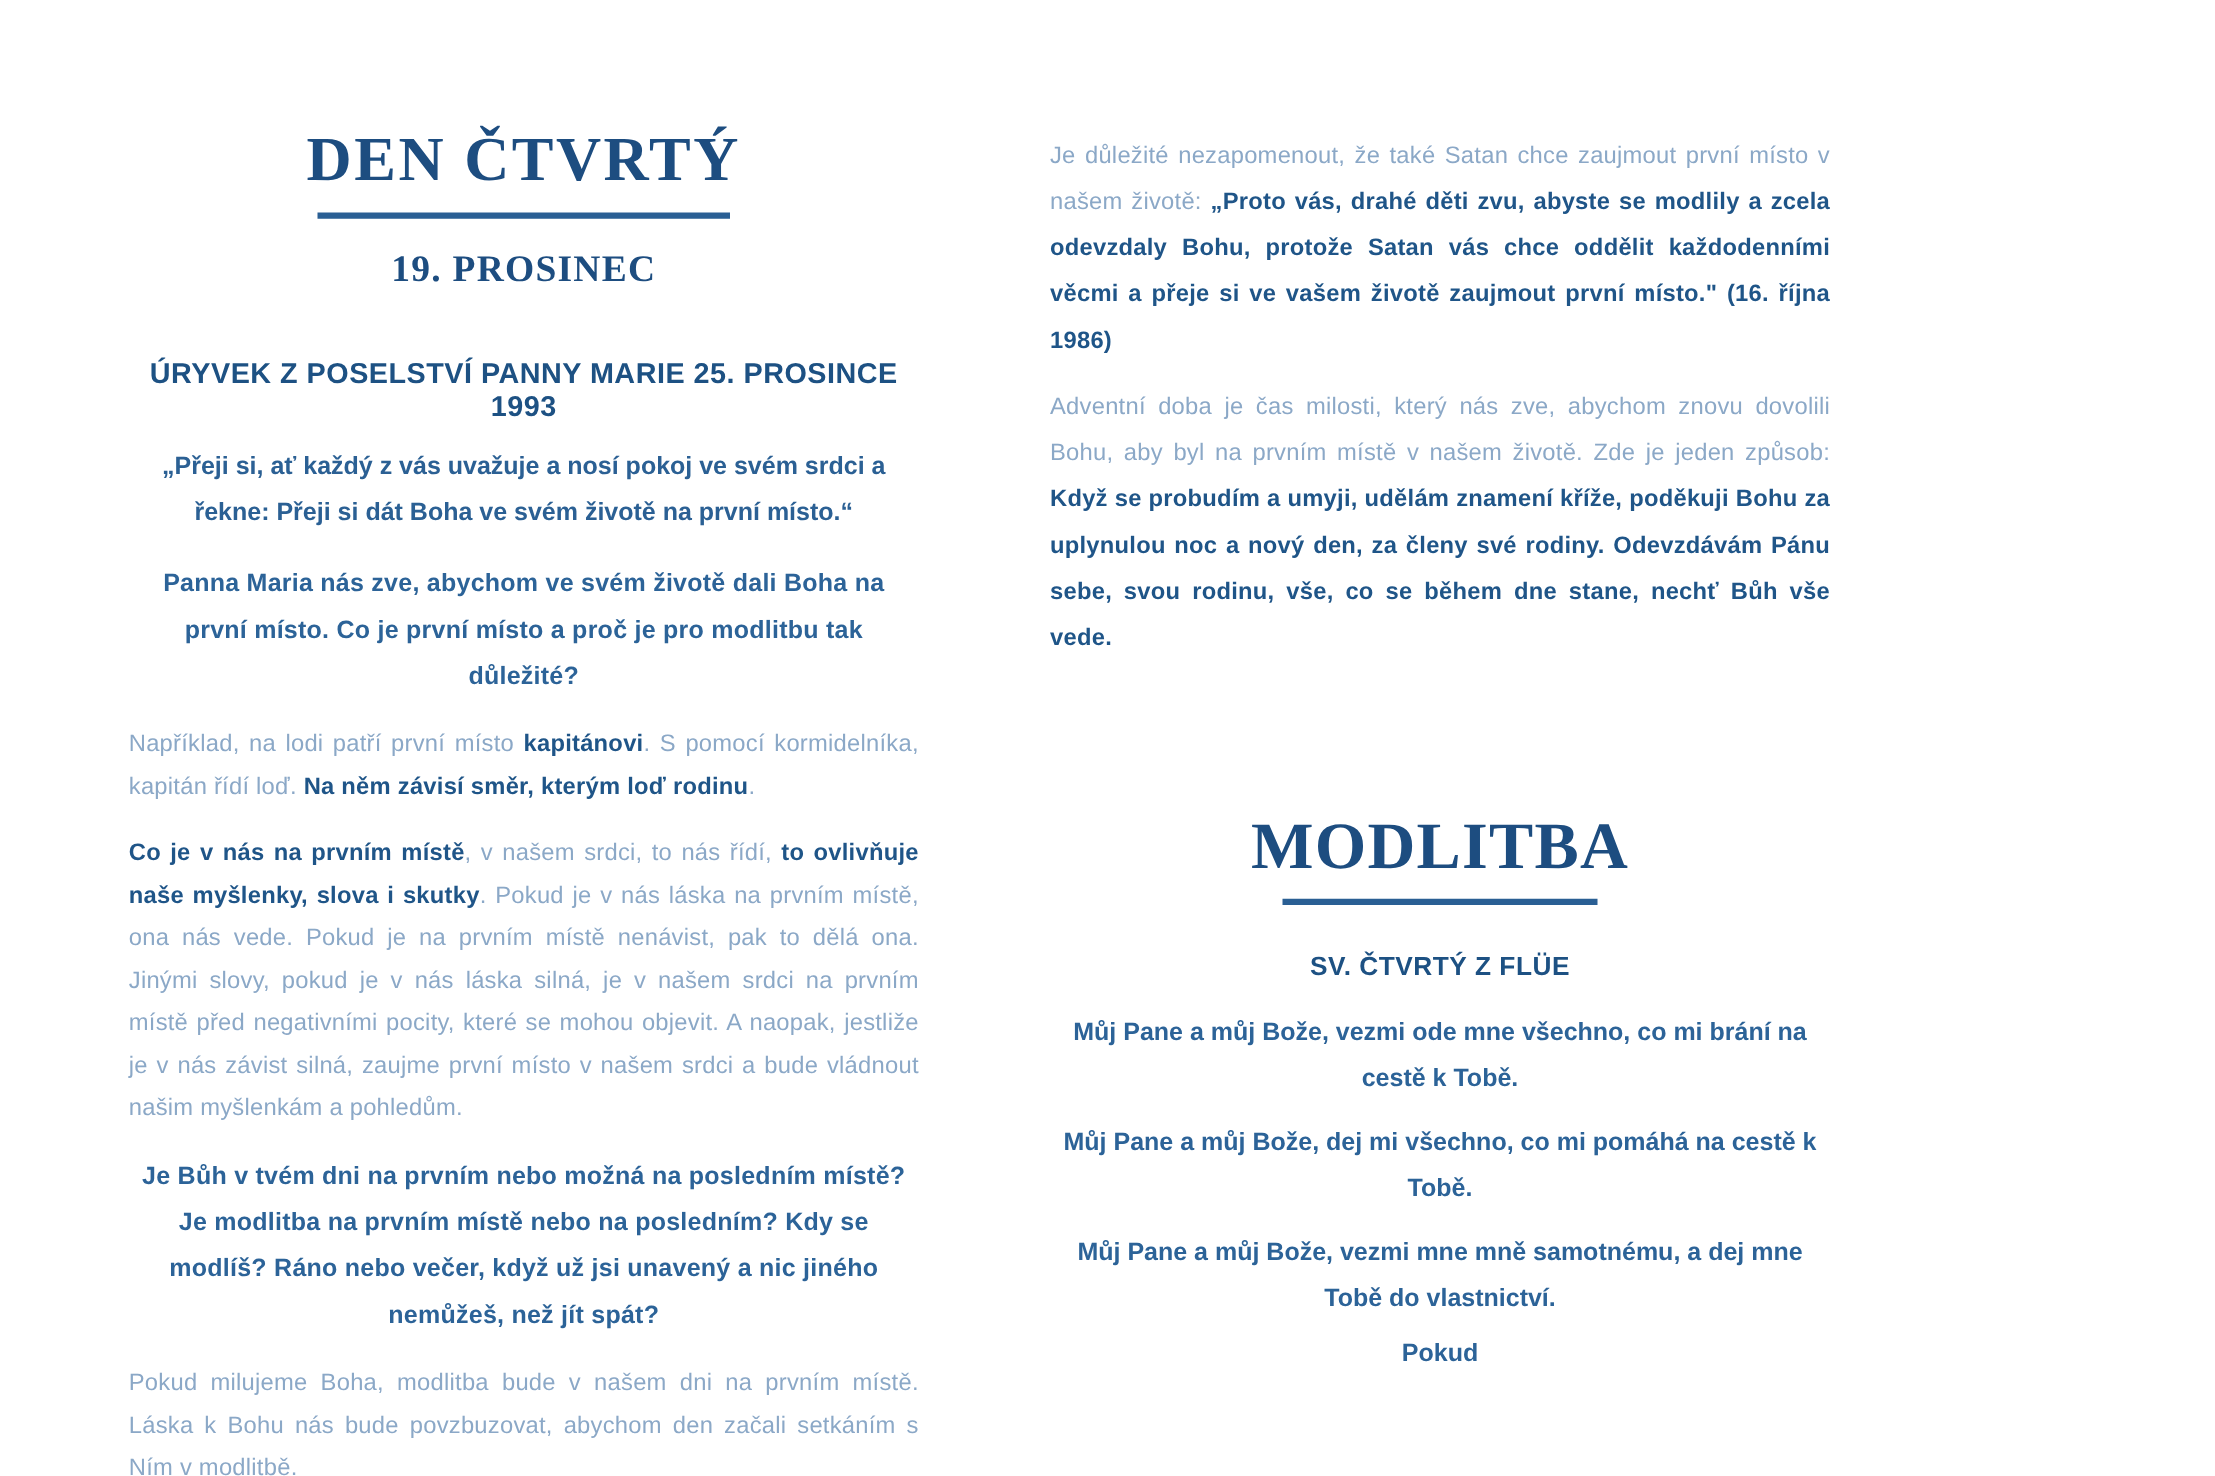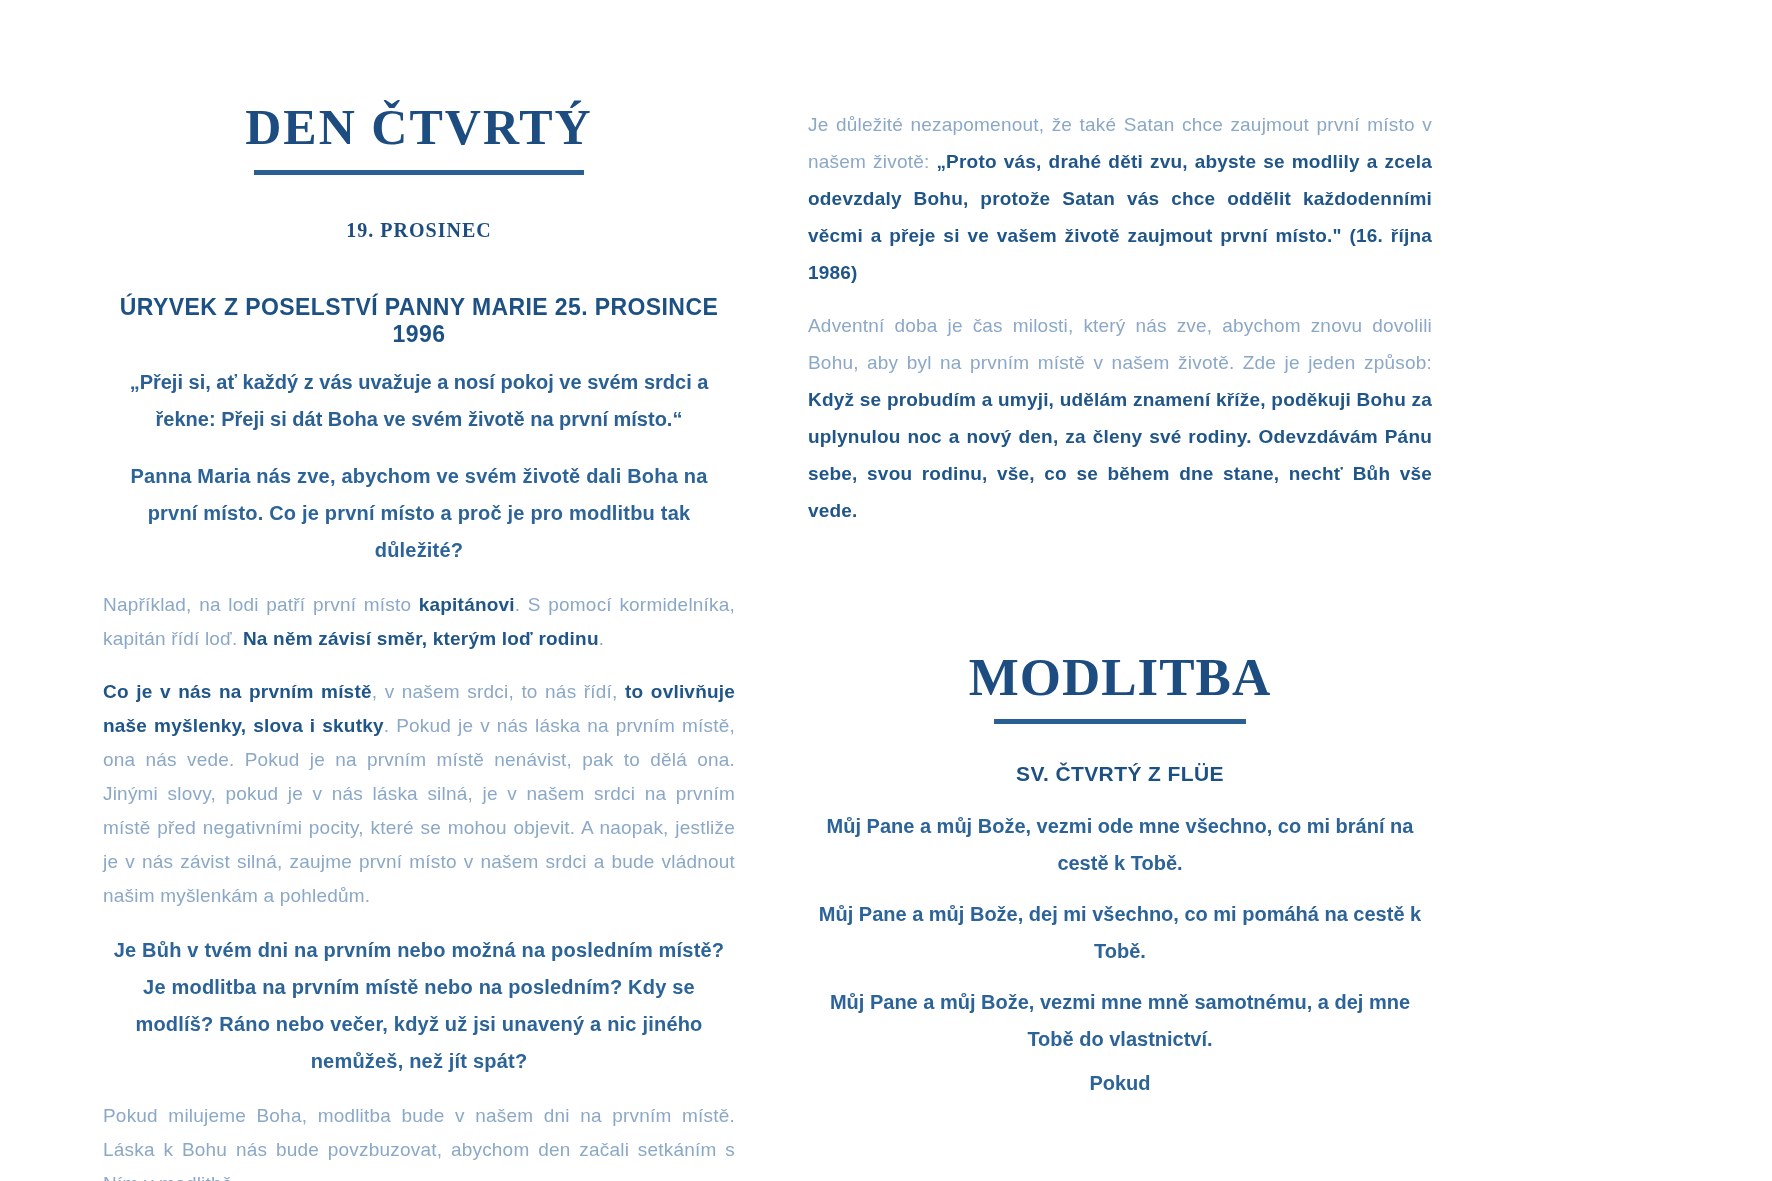--- a/index.html
+++ b/index.html
@@ -12,38 +12,38 @@
     height: 1181px;
     position: relative;
     overflow: hidden;
     font-family: "Liberation Sans", sans-serif;
   }
   .page {
     position: absolute;
     top: 0;
   }
   .page-left  { left: 103px;  width: 632px; }
-  .page-right { left: 808px;  width: 624px; }
+  .page-right { left: 840px;  width: 624px; }
 
   
   .serif-title {
     font-family: "Liberation Serif", "DejaVu Serif", serif;
     font-weight: 700;
     color: #1d4d80;
     text-align: center;
     letter-spacing: 2px;
     margin: 0;
   }
   .day-title   { font-size: 50px; padding-top: 98px; }
   .title-rule  {
     width: 330px; height: 5px;
     background: #2a5f94;
     margin: 14px auto 0 auto;
   }
-  .date-title  { font-size: 20px; margin-top: 44px; letter-spacing: 1px; }
+  .date-title  { font-size: 30px; margin-top: 24px; letter-spacing: 1px; }
 
   .prayer-title { font-size: 53px; margin-top: 118px; letter-spacing: 1px; }
   .prayer-rule {
     width: 252px; height: 5px;
     background: #2a5f94;
     margin: 12px auto 0 auto;
   }
 
   
   .section-heading {
@@ -101,21 +101,21 @@
   }
 </style>
 </head>
 <body>
 
 <div class="page page-left">
   <h1 class="serif-title day-title">DEN ČTVRTÝ</h1>
   <div class="title-rule"></div>
   <h2 class="serif-title date-title">19. PROSINEC</h2>
 
-  <h3 class="section-heading excerpt-heading">ÚRYVEK Z POSELSTVÍ PANNY MARIE 25. PROSINCE 1996</h3>
+  <h3 class="section-heading excerpt-heading">ÚRYVEK Z POSELSTVÍ PANNY MARIE 25. PROSINCE 1993</h3>
   <p class="quote">„Přeji si, ať každý z vás uvažuje a nosí pokoj ve svém srdci a řekne: Přeji si dát Boha ve svém životě na první místo.“</p>
 
   <div id="left-paragraphs">
       <p class="para center"><span class="medium">Panna Maria nás zve, abychom ve svém životě dali Boha na první místo. Co je první místo a proč je pro modlitbu tak důležité?</span></p>
       <p class="para justify"><span class="light">Například, na lodi patří první místo </span><span class="bold">kapitánovi</span><span class="light">. S pomocí kormidelníka, kapitán řídí loď. </span><span class="bold">Na něm závisí směr, kterým loď rodinu</span><span class="light">.</span></p>
       <p class="para justify"><span class="bold">Co je v nás na prvním místě</span><span class="light">, v našem srdci, to nás řídí, </span><span class="bold">to ovlivňuje naše myšlenky, slova i skutky</span><span class="light">. Pokud je v nás láska na prvním místě, ona nás vede. Pokud je na prvním místě nenávist, pak to dělá ona. Jinými slovy, pokud je v nás láska silná, je v našem srdci na prvním místě před negativními pocity, které se mohou objevit. A naopak, jestliže je v nás závist silná, zaujme první místo v našem srdci a bude vládnout našim myšlenkám a pohledům.</span></p>
       <p class="para center"><span class="medium">Je Bůh v tvém dni na prvním nebo možná na posledním místě? Je modlitba na prvním místě nebo na posledním? Kdy se modlíš? Ráno nebo večer, když už jsi unavený a nic jiného nemůžeš, než jít spát?</span></p>
       <p class="para justify"><span class="light">Pokud milujeme Boha, modlitba bude v našem dni na prvním místě. Láska k Bohu nás bude povzbuzovat, abychom den začali setkáním s Ním v modlitbě. </span></p>
     </div>
 </div>

